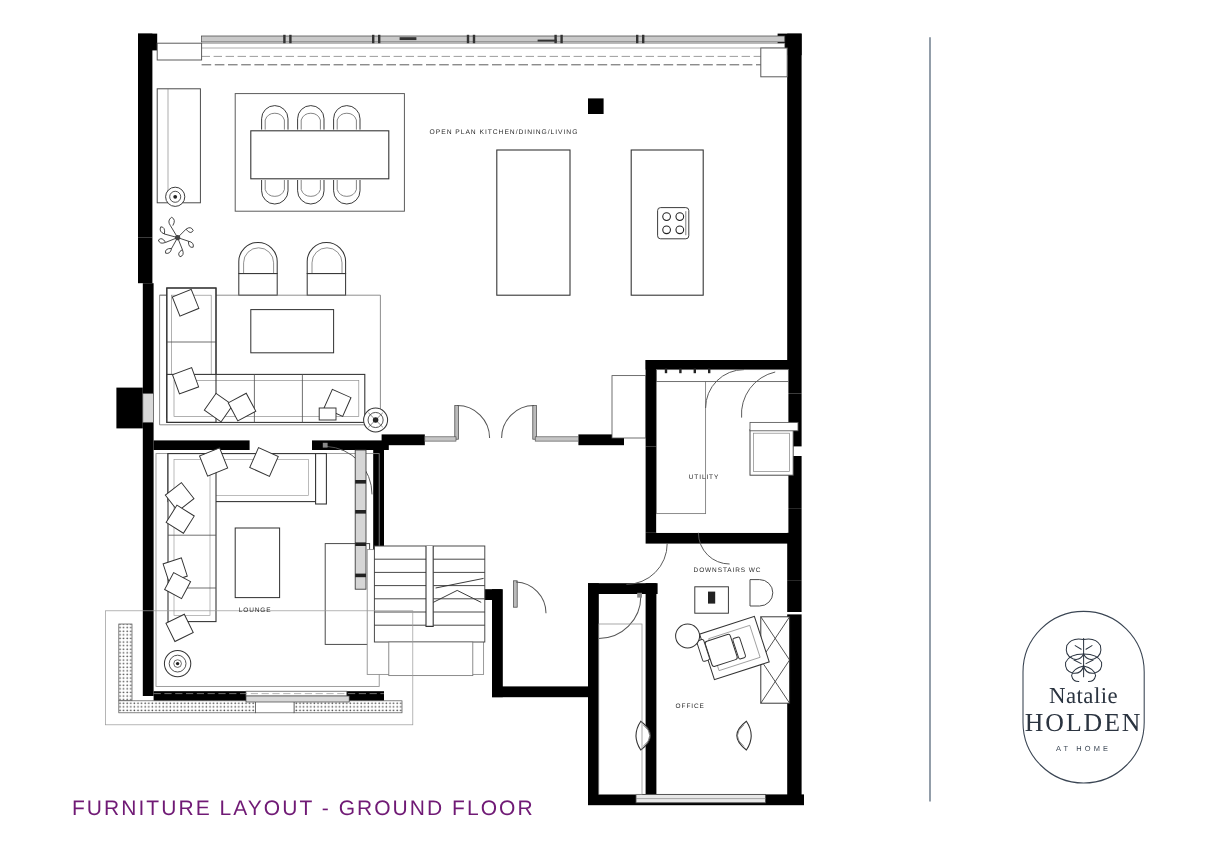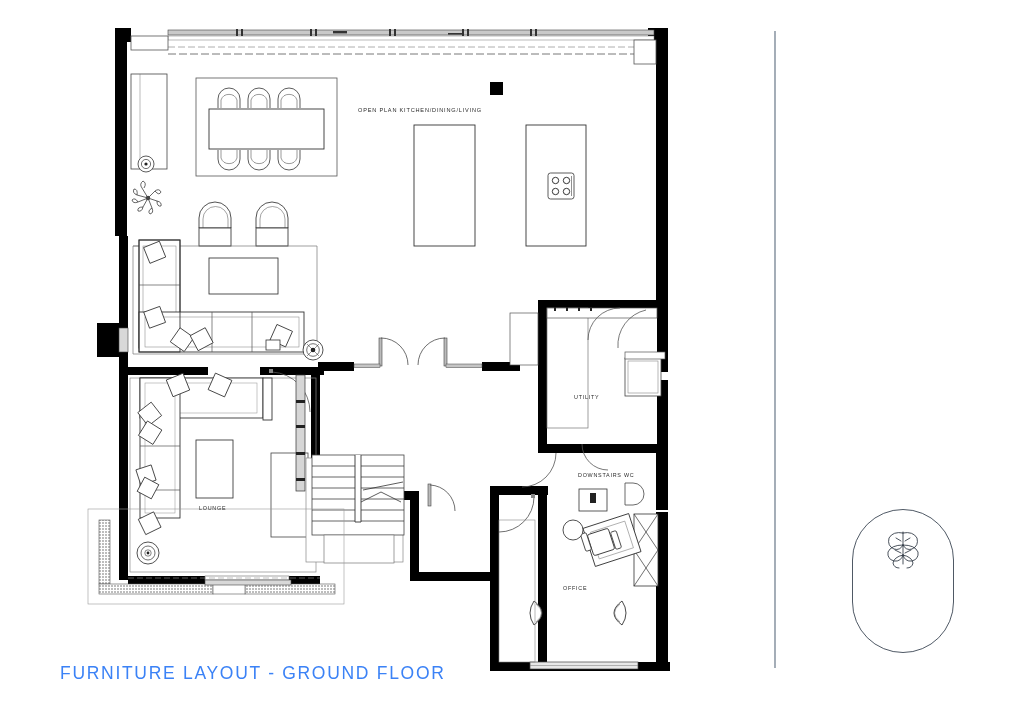--- a/index.html
+++ b/index.html
@@ -10,21 +10,21 @@
     background:#ffffff;
     position:relative;
   }
   #sheet{position:absolute;inset:0;width:1024px;height:721px;}
   .title-text{
     position:absolute;
     left:60px; top:663px;
     font-family:"Liberation Sans", sans-serif;
     font-size:17.5px;
     letter-spacing:1.7px;
-    color:#3b82f6;
+    color:#701a75;
     white-space:nowrap;
     font-weight:400;
   }
   .logo-wrap{
     position:absolute;
     left:851px; top:508px;
     width:104px; height:146px;
   }
   .logo-brand-1{
     font-family:"Liberation Serif", serif;
@@ -475,13 +475,18 @@
       <path d="M52 56 L52 24"></path>
       <path d="M52 25 q-10 -2 -14 5 q-2 8 5 11 q6 2 9 -4"></path>
       <path d="M52 25 q10 -2 14 5 q2 8 -5 11 q-6 2 -9 -4"></path>
       <path d="M52 37 q-12 0 -15 7 q-1 7 6 9 q7 1 9 -6"></path>
       <path d="M52 37 q12 0 15 7 q1 7 -6 9 q-7 1 -9 -6"></path>
       <path d="M52 47 q-9 2 -10 8 q1 5 6 5"></path>
       <path d="M52 47 q9 2 10 8 q-1 5 -6 5"></path>
       <path d="M45 30 l5 3 M59 30 l-5 3 M44 42 l6 3 M60 42 l-6 3"></path>
     </g>
   </svg>
+  <div style="position:absolute;left:0;top:63px;width:104px;">
+    <div class="logo-brand-1">Natalie</div>
+    <div class="logo-brand-2">HOLDEN</div>
+    <div class="logo-brand-3">AT HOME</div>
+  </div>
 </div>
 
 </body></html>

